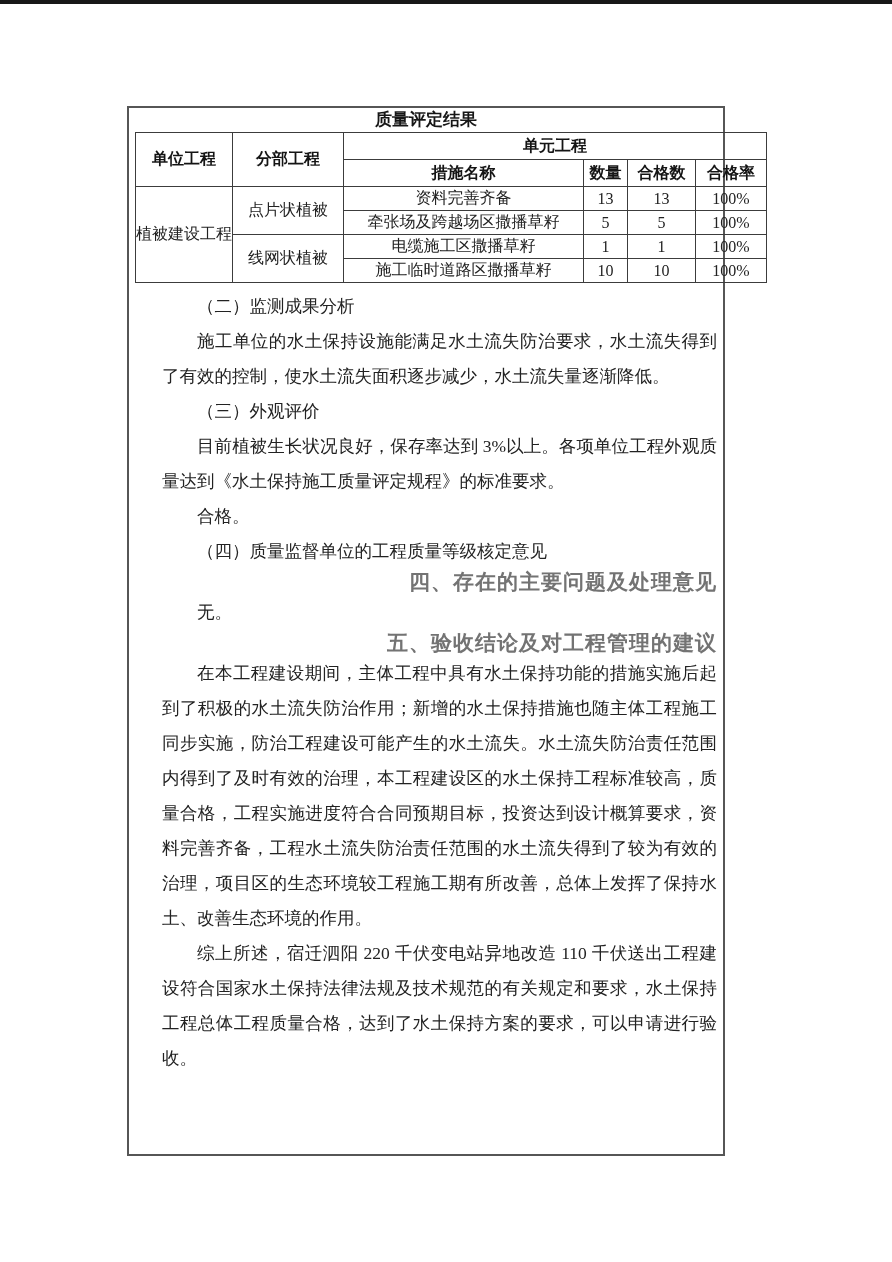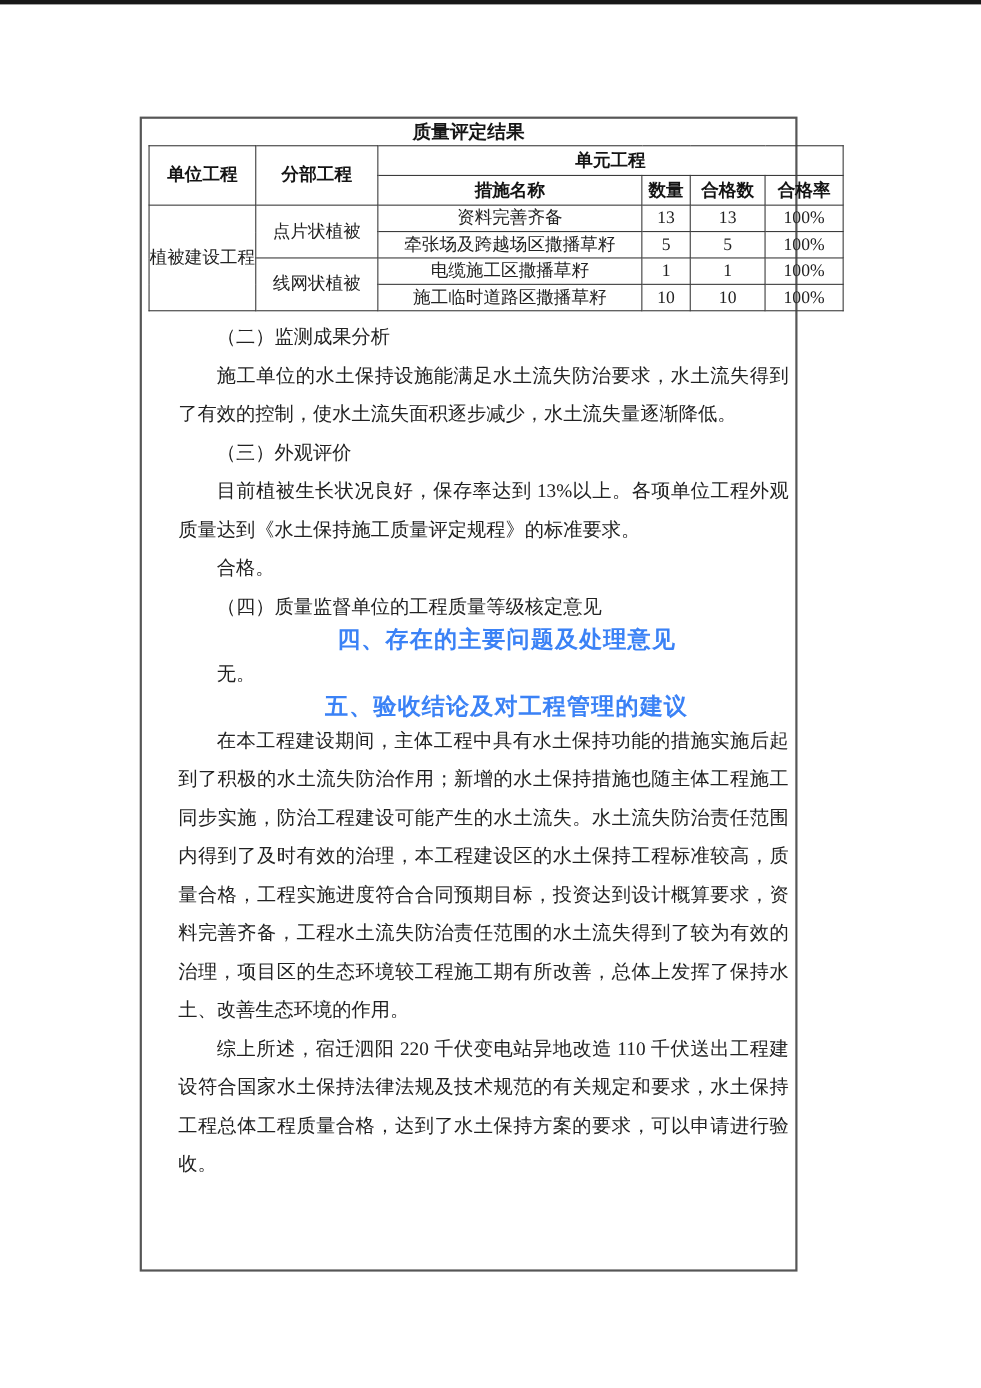--- a/index.html
+++ b/index.html
@@ -76,23 +76,23 @@
     margin: 0;
     text-indent: 2em;
   }
   .sec-head {
     font-size: 21px;
     line-height: 26px;
     margin: 9px 0;
     text-indent: 0;
     font-weight: bold;
     font-family: "Liberation Sans", "DejaVu Sans", sans-serif;
-    color: #3b82f6;
+    color: #737373;
     letter-spacing: 1px;
-    text-align: center;
+    text-align: right;
   }
 </style>
 </head>
 <body>
 
 <div class="scan-top-edge"></div>
 
 <div class="page-frame">
 
   <div class="table-title">质量评定结果</div>
@@ -145,21 +145,21 @@
         <td>10</td>
         <td>100%</td>
       </tr>
     </tbody>
   </table>
 
   <div class="content">
     <p>（二）监测成果分析</p>
     <p>施工单位的水土保持设施能满足水土流失防治要求，水土流失得到了有效的控制，使水土流失面积逐步减少，水土流失量逐渐降低。</p>
     <p>（三）外观评价</p>
-    <p>目前植被生长状况良好，保存率达到 13%以上。各项单位工程外观质量达到《水土保持施工质量评定规程》的标准要求。</p>
+    <p>目前植被生长状况良好，保存率达到 3%以上。各项单位工程外观质量达到《水土保持施工质量评定规程》的标准要求。</p>
     <p>合格。</p>
     <p>（四）质量监督单位的工程质量等级核定意见</p>
 
     <p class="sec-head">四、存在的主要问题及处理意见</p>
     <p>无。</p>
 
     <p class="sec-head">五、验收结论及对工程管理的建议</p>
     <p>在本工程建设期间，主体工程中具有水土保持功能的措施实施后起到了积极的水土流失防治作用；新增的水土保持措施也随主体工程施工同步实施，防治工程建设可能产生的水土流失。水土流失防治责任范围内得到了及时有效的治理，本工程建设区的水土保持工程标准较高，质量合格，工程实施进度符合合同预期目标，投资达到设计概算要求，资料完善齐备，工程水土流失防治责任范围的水土流失得到了较为有效的治理，项目区的生态环境较工程施工期有所改善，总体上发挥了保持水土、改善生态环境的作用。</p>
     <p>综上所述，宿迁泗阳 220 千伏变电站异地改造 110 千伏送出工程建设符合国家水土保持法律法规及技术规范的有关规定和要求，水土保持工程总体工程质量合格，达到了水土保持方案的要求，可以申请进行验收。</p>
   </div>

